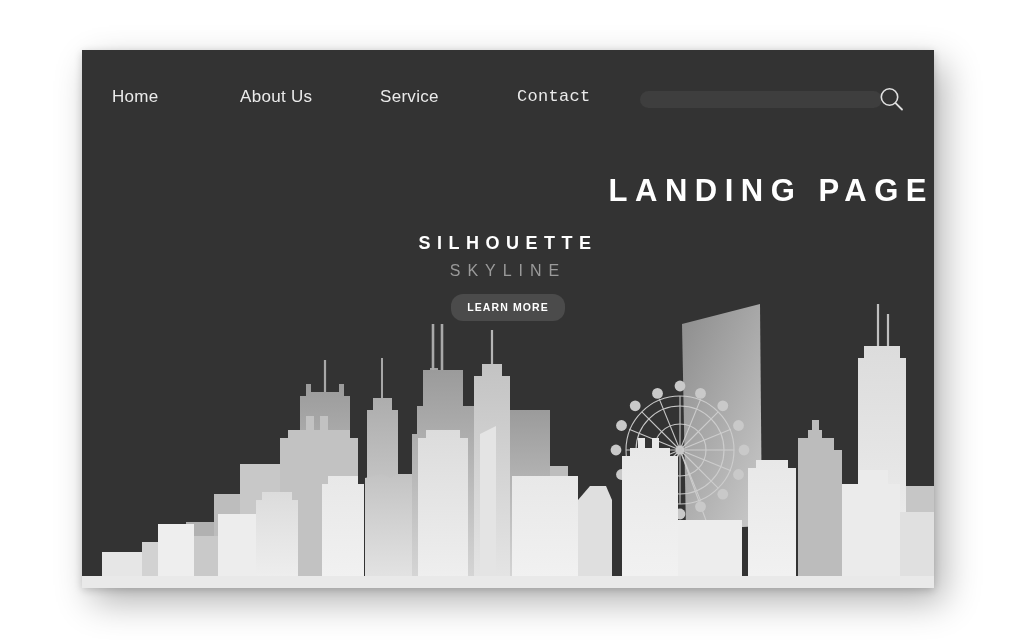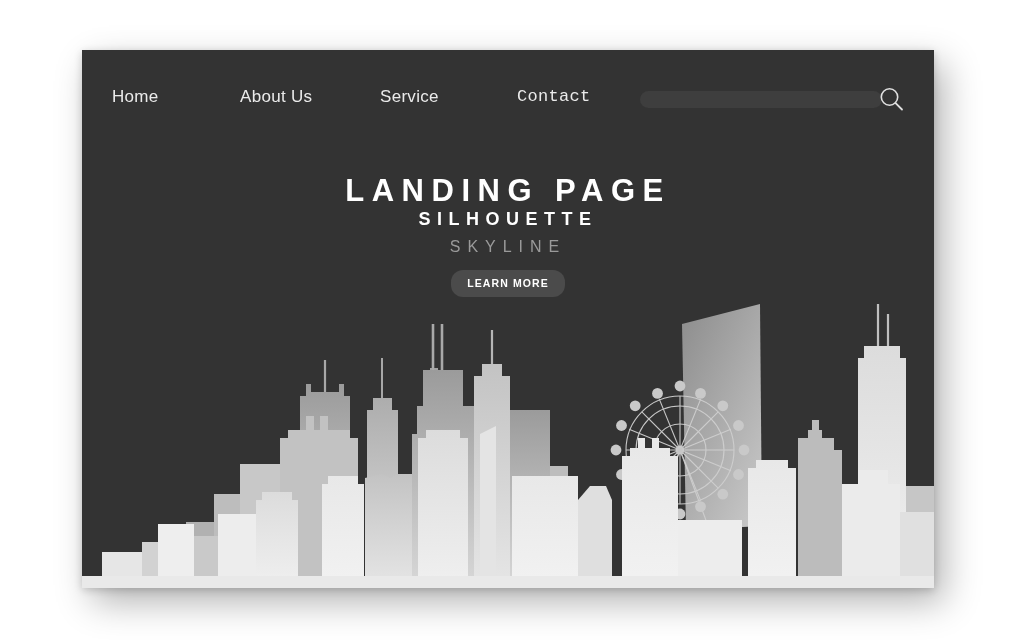--- a/index.html
+++ b/index.html
@@ -95,27 +95,28 @@
     text-align: center;
   }
   #hero-title {
     color: #ffffff;
     font-size: 31px;
     font-weight: bold;
     letter-spacing: 7.5px;
     margin: 0;
     line-height: 1;
     white-space: nowrap;
+    text-align: right;
   }
   #hero-subtitle {
     color: #ffffff;
     font-size: 18px;
     font-weight: bold;
     letter-spacing: 6.5px;
-    margin: 4px 0 0 0;
+    margin: 28px 0 0 0;
     line-height: 1;
     white-space: nowrap;
   }
   #hero-tagline {
     color: #9a9a9a;
     font-size: 16px;
     font-weight: normal;
     letter-spacing: 7px;
     margin: 11px 0 0 0;
     line-height: 1;

